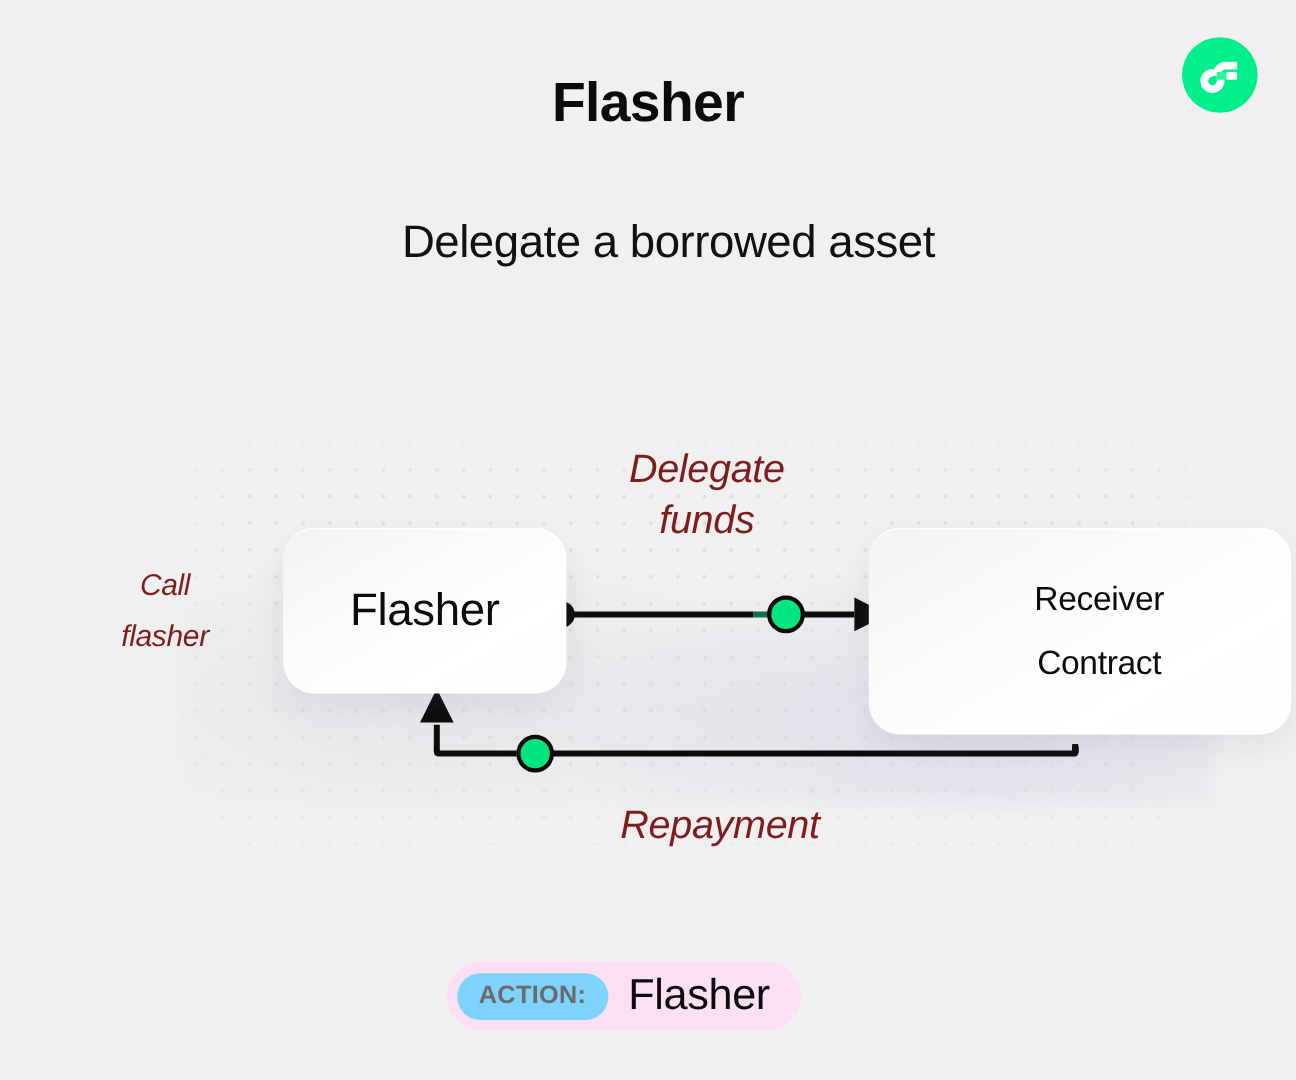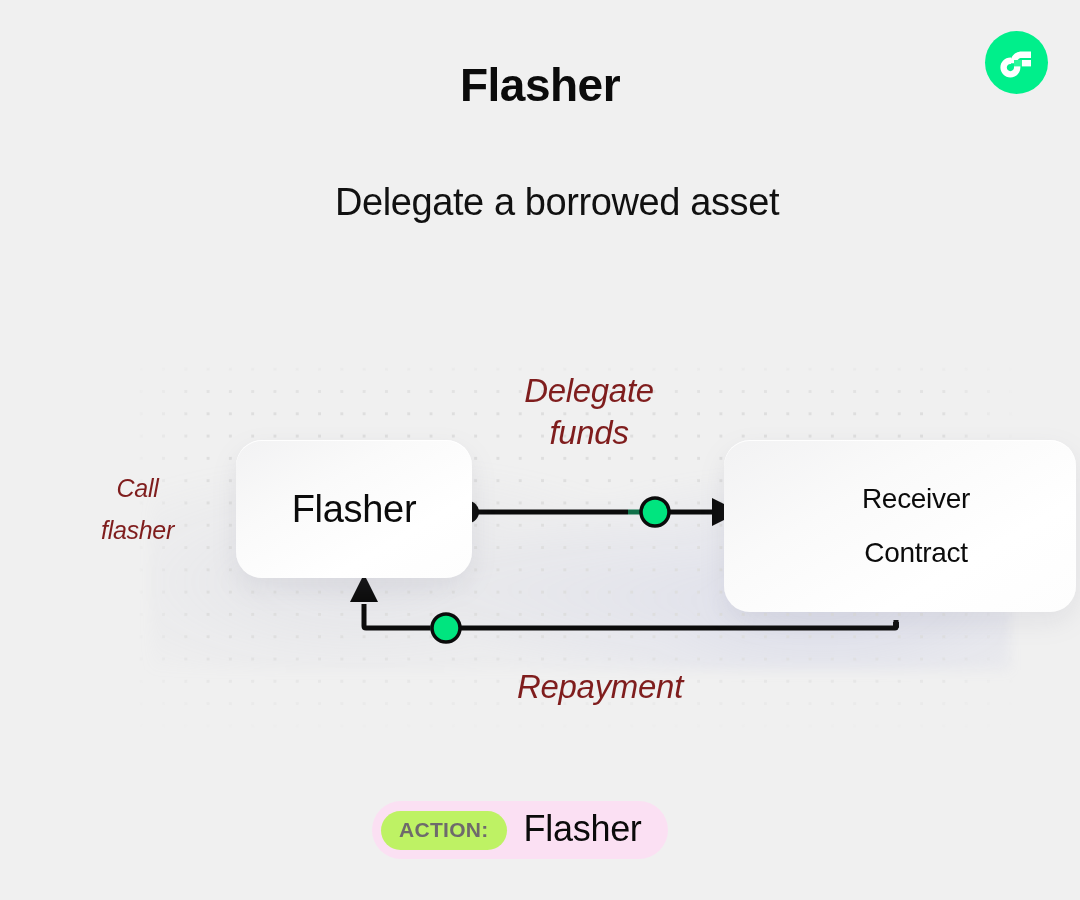--- a/index.html
+++ b/index.html
@@ -186,21 +186,21 @@
     top: 801px;
     height: 58px;
     padding: 0 26px 0 9px;
     border-radius: 29px;
     background: #fbe0f3;
     display: flex;
     align-items: center;
     gap: 17px;
   }
   .action-key {
-    background: #bef264;
+    background: #7dd3fc;
     border-radius: 21px;
     padding: 7px 18px 8px 18px;
     font-size: 21px;
     font-weight: bold;
     letter-spacing: 0.3px;
     color: #6e6a6c;
   }
   .action-value {
     font-size: 36px;
     color: #0b0b0b;

